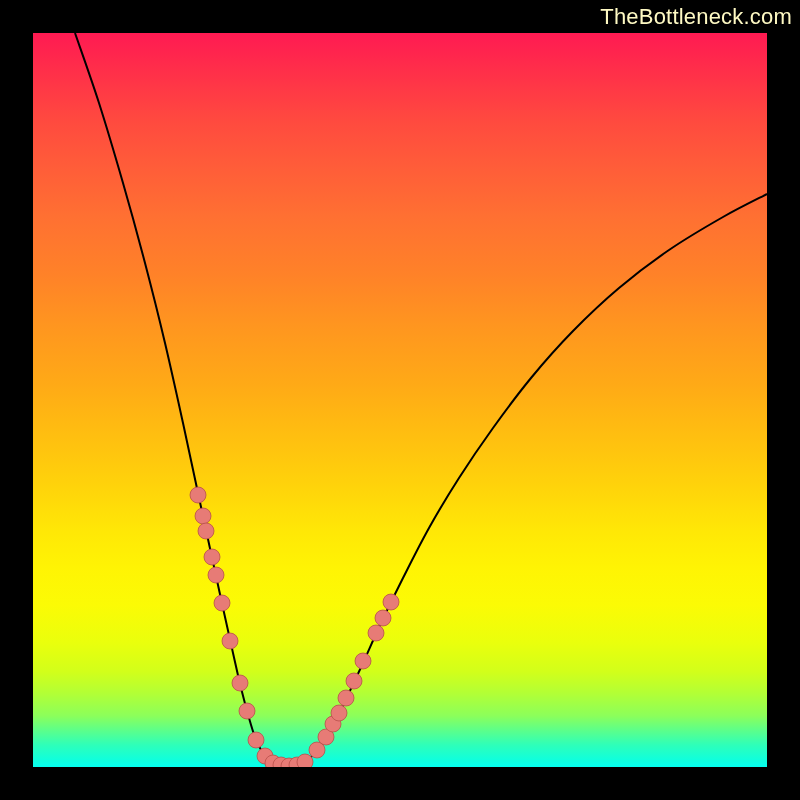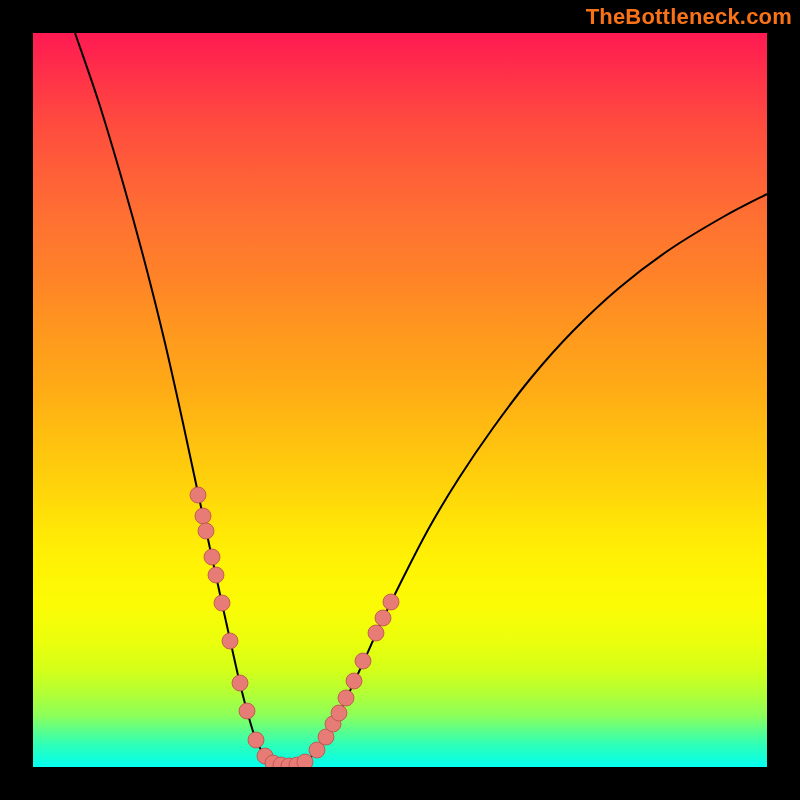--- a/index.html
+++ b/index.html
@@ -54,23 +54,23 @@
       #5cff8a 95%,
       #2effb9 97%,
       #10ffdc 99%,
       #06fff0 100%
     );
   }
   .watermark {
     position: absolute;
     top: 4px;
     right: 8px;
-    color: #f97316;
+    color: #fef9c3;
     font-size: 22px;
-    font-weight: 700;
+    font-weight: 400;
     letter-spacing: 0.2px;
     z-index: 100;
   }
   svg.curve {
     position: absolute;
     left: 0;
     top: 0;
     width: 100%;
     height: 100%;
   }

